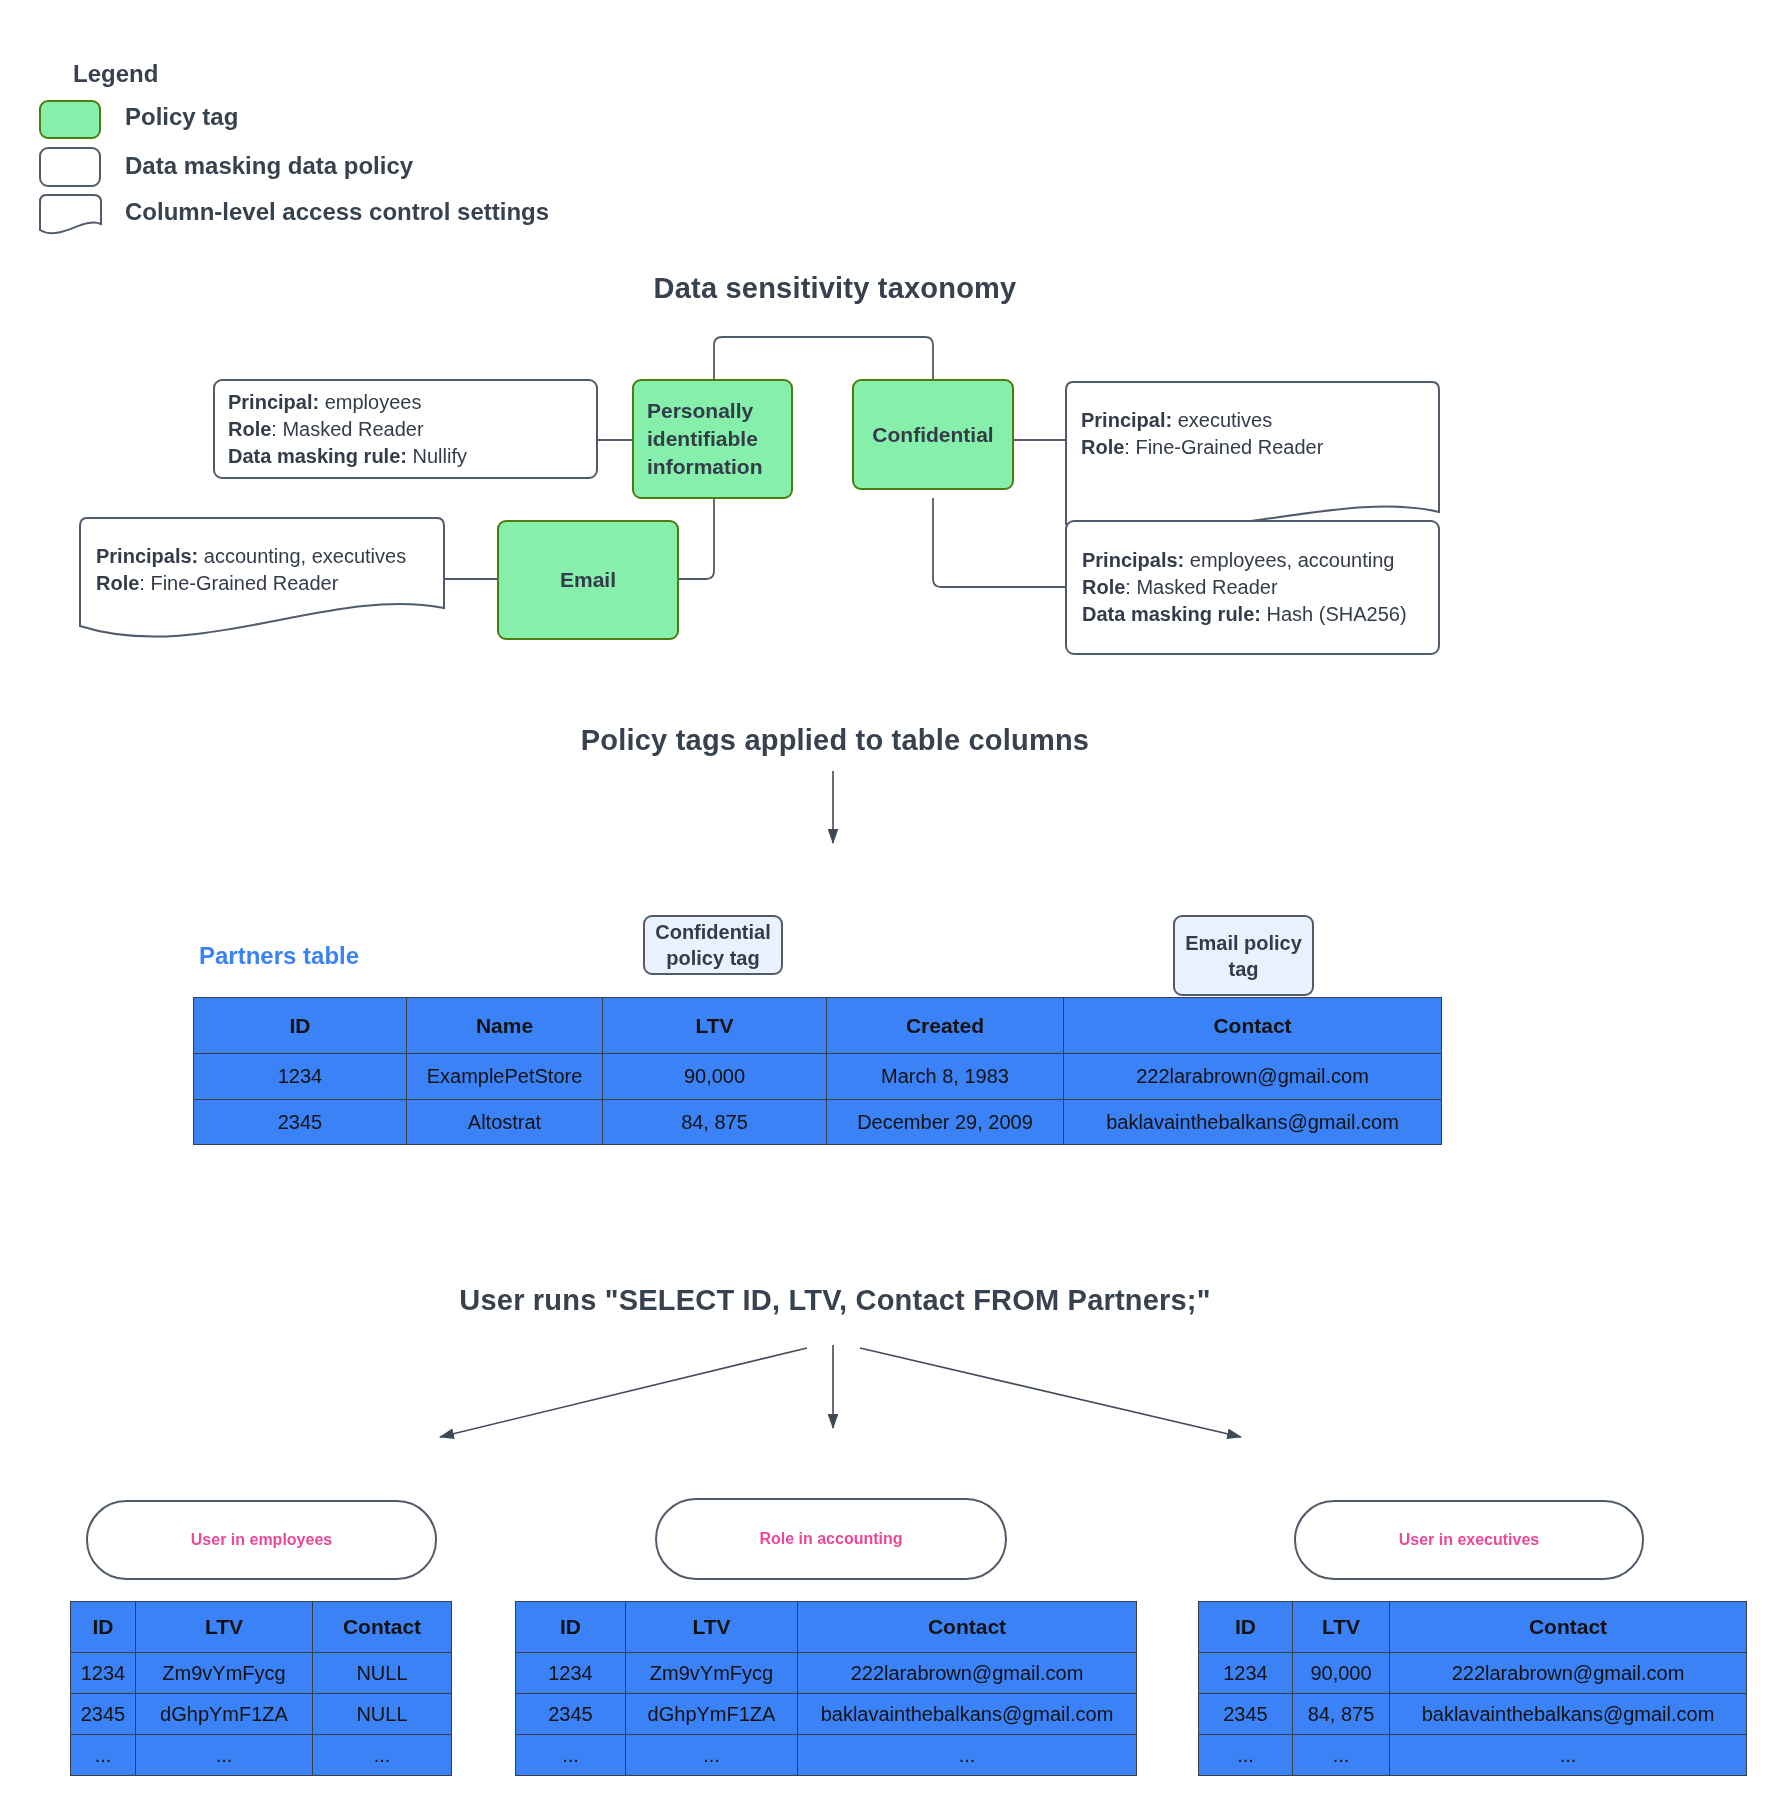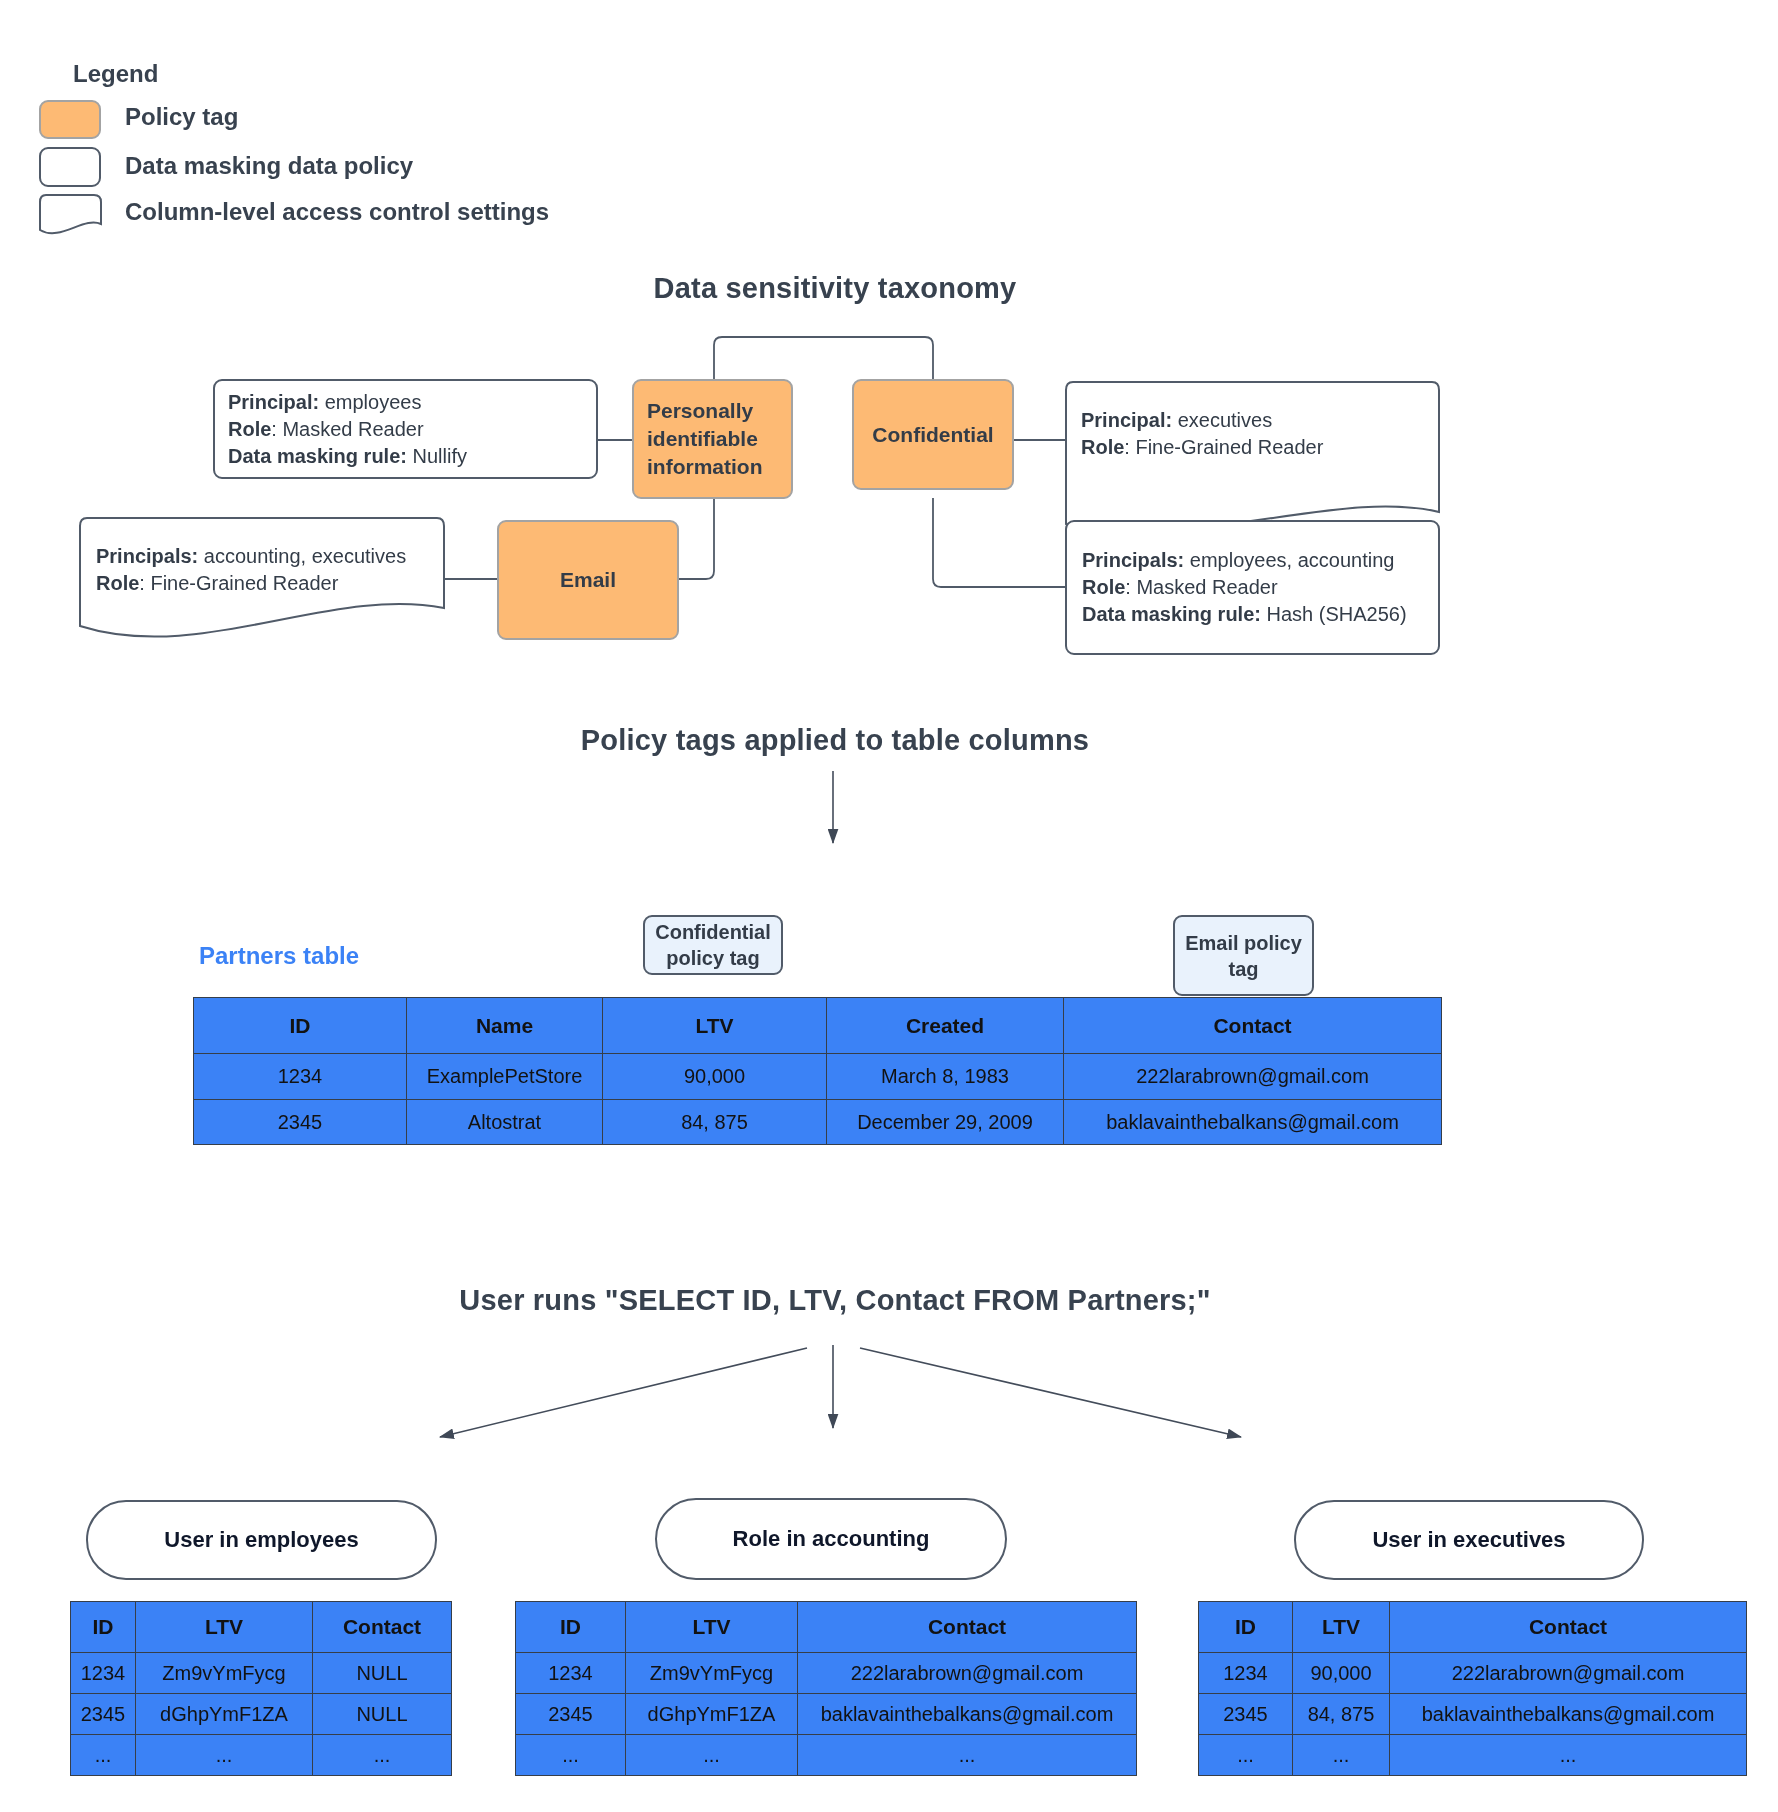--- a/index.html
+++ b/index.html
@@ -5,29 +5,29 @@
   html,body{margin:0;padding:0;background:#ffffff;}
   #canvas{
     position:relative;width:1778px;height:1812px;background:#ffffff;overflow:hidden;
     font-family:"Liberation Sans",sans-serif;color:#3a4350;
   }
   .abs{position:absolute;margin-left:28px;}
   svg.overlay{position:absolute;left:0;top:0;z-index:1;pointer-events:none;}
   .node{position:absolute;z-index:2;box-sizing:border-box;}
   .heading{position:absolute;z-index:2;text-align:center;font-weight:bold;font-size:29px;color:#38424f;letter-spacing:.2px;}
   .rectbox{background:#ffffff;border:2px solid #515b69;border-radius:9px;}
-  .tagbox{background:#fdba74;border:2px solid #a3a3a3;border-radius:9px;}
+  .tagbox{background:#86efac;border:2px solid #4d7c0f;border-radius:9px;}
   .boxtext{display:flex;flex-direction:column;justify-content:center;height:100%;font-size:20px;line-height:27px;color:#333c48;}
   .boxtext .b{font-weight:bold;}
   .tagtext{display:flex;flex-direction:column;justify-content:center;height:100%;font-weight:bold;font-size:21px;line-height:28px;color:#333c48;}
   .center{align-items:center;text-align:center;}
   .legend-title{font-weight:bold;font-size:24px;color:#38424f;}
   .legend-label{position:absolute;left:125px;font-weight:bold;font-size:24px;color:#38424f;white-space:nowrap;}
   .chip{position:absolute;z-index:2;background:#e9f2fc;border:2px solid #515b69;border-radius:9px;display:flex;align-items:center;justify-content:center;text-align:center;font-weight:bold;font-size:20px;line-height:26px;color:#333c48;box-sizing:border-box;}
-  .capsule{position:absolute;z-index:2;background:#fff;border:2px solid #515b69;border-radius:42px;display:flex;align-items:center;justify-content:center;font-weight:bold;font-size:22px;color:#0f172a;box-sizing:border-box;}
+  .capsule{position:absolute;z-index:2;background:#fff;border:2px solid #515b69;border-radius:42px;display:flex;align-items:center;justify-content:center;font-weight:bold;font-size:16px;color:#ec4899;box-sizing:border-box;}
   table.grid{position:absolute;z-index:2;border-collapse:collapse;table-layout:fixed;background:#3b82f6;color:#121212;}
   table.grid th{font-weight:bold;font-size:21px;border:1.6px solid #363e49;text-align:center;padding:0;}
   table.grid td{font-size:20px;border:1.6px solid #363e49;text-align:center;padding:0;white-space:nowrap;overflow:hidden;}
   .plbl{position:absolute;z-index:2;font-weight:bold;font-size:24px;color:#3b82f6;}
 </style>
 </head>
 <body>
 
 <div id="canvas">
 

